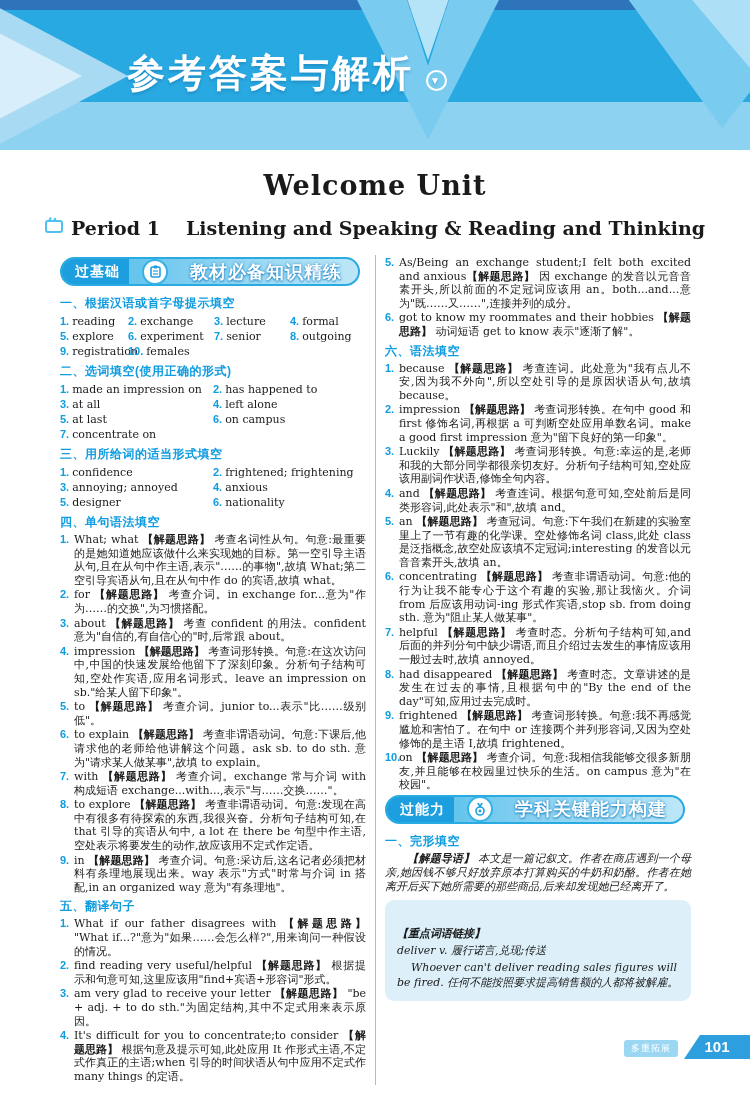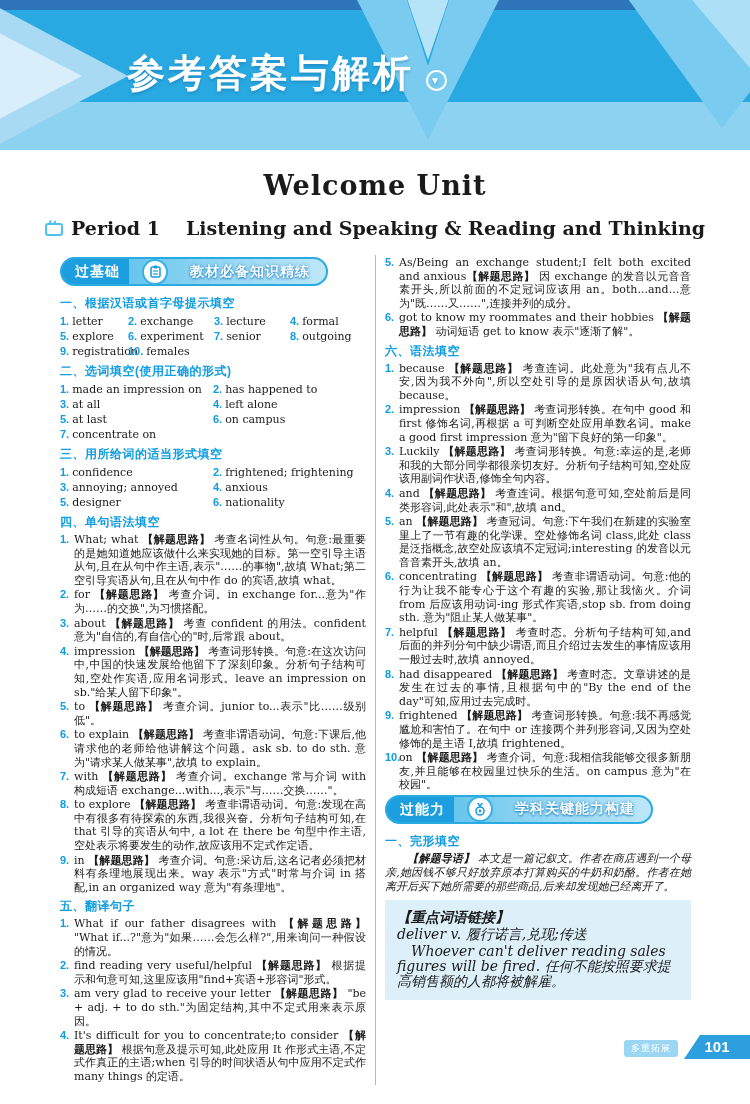--- a/index.html
+++ b/index.html
@@ -10,56 +10,56 @@
   .banner{position:relative;width:750px;height:150px;overflow:hidden;}
   .banner svg{position:absolute;left:0;top:0;}
   .banner-title{position:absolute;left:127px;top:48px;display:flex;align-items:center;gap:12px;
     font-family:"Liberation Sans","DejaVu Sans",sans-serif;font-weight:bold;font-size:38px;
     color:#fff;letter-spacing:3px;text-shadow:0 2px 3px rgba(10,80,140,.3);}
   .banner-cicon{width:17px;height:17px;border:2px solid #fff;border-radius:50%;display:flex;
     align-items:center;justify-content:center;font-size:10px;color:#fff;margin-top:14px;}
 
   
   .unit-title{text-align:center;font-size:27px;font-weight:bold;margin-top:20px;letter-spacing:1px;}
-  .period-line{display:flex;justify-content:center;align-items:center;gap:8px;margin-top:16px;
+  .period-line{display:flex;justify-content:center;align-items:flex-start;gap:8px;margin-top:16px;
     font-size:19px;font-weight:bold;}
   .period-ico{display:inline-block;line-height:0;}
 
   
   .content{display:flex;padding:0 58px 0 60px;margin-top:16px;}
   .col-l{width:306px;padding-right:9px;border-right:1px solid #b9b9b9;}
   .col-r{width:306px;padding-left:9px;}
 
   
   .badge{display:inline-flex;align-items:center;height:25px;border:2px solid #29abe2;border-radius:16px;
     background:linear-gradient(90deg,#45b9e9 0%,#8fd4f2 55%,#bde7f8 100%);padding-right:16px;margin:2px 0 5px 0;
     font-family:"Liberation Sans","DejaVu Sans",sans-serif;gap:16px;}
   .badge-tag{background:#1d9fdf;color:#fff;font-weight:bold;font-size:14px;height:25px;line-height:25px;
     padding:0 9px 0 13px;border-radius:13px 0 0 13px;letter-spacing:1px;}
   .badge-ico{width:22px;height:22px;background:#fff;border:2px solid #36b1e5;border-radius:50%;
     margin:0 6px 0 -3px;display:flex;align-items:center;justify-content:center;flex:none;}
-  .badge-title{color:#fff;font-weight:bold;font-size:14px;letter-spacing:1px;
+  .badge-title{color:#fff;font-weight:bold;font-size:18px;letter-spacing:1px;
     text-shadow:0 1px 2px rgba(15,125,195,.9),0 0 3px rgba(15,125,195,.7);}
 
   
   .sec-h{color:#0f9ce0;font-weight:bold;font-size:12px;margin:4px 0 2px 0;
     font-family:"Liberation Sans","DejaVu Sans",sans-serif;letter-spacing:.5px;}
   .grid4{display:grid;grid-template-columns:68px 86px 76px auto;font-size:11px;line-height:14px;}
   .grid2{display:grid;grid-template-columns:50% 50%;font-size:11px;line-height:14px;}
   .cell{white-space:nowrap;}
   .n{color:#0f9ce0;font-weight:bold;font-family:"Liberation Sans",sans-serif;margin-right:3px;}
   .itm{margin:1px 0;font-size:11px;line-height:13.6px;position:relative;padding-left:14px;text-align:justify;}
   .itm .n{position:absolute;left:0;top:0;}
   .tg{font-weight:bold;}
   .lead{font-size:11px;line-height:14px;margin:1px 0;font-style:italic;text-align:justify;}
   .lead .ind{display:inline-block;width:22px;}
   .kai{font-style:italic;}
 
   
-  .keybox{background:#ddf0fa;padding:8px 12px 9px 12px;margin-top:6px;font-size:14px;line-height:15px;}
+  .keybox{background:#ddf0fa;padding:24px 12px 9px 12px;margin-top:6px;font-size:11px;line-height:15px;border-radius:9px;}
   .keybox .bt{font-weight:bold;font-style:italic;}
   .keybox p{margin:2px 0;}
   .keybox .ex{text-indent:14px;font-style:italic;}
 
   
   .footer{position:absolute;left:0;top:1035px;width:750px;height:24px;}
   .foot-tag{position:absolute;right:72px;top:5px;background:#9bd7f3;color:#fff;font-size:9px;
     font-family:"Liberation Sans",sans-serif;padding:2px 7px;border-radius:3px;letter-spacing:1px;}
   .pagenum{position:absolute;right:0;top:0;width:66px;height:24px;background:#2d9fdf;color:#fff;
     font-family:"Liberation Sans",sans-serif;font-weight:bold;font-size:15px;line-height:24px;
@@ -114,21 +114,21 @@
           <rect x="3.5" y="0.5" width="4" height="3" rx="1" fill="#1d9fdf"></rect>
           <line x1="3" y1="6" x2="8" y2="6" stroke="#1d9fdf" stroke-width="1.2"></line>
           <line x1="3" y1="9" x2="8" y2="9" stroke="#1d9fdf" stroke-width="1.2"></line>
         </svg>
       </span>
       <span class="badge-title">教材必备知识精练</span>
     </div>
 
     <div class="sec-h">一、根据汉语或首字母提示填空</div>
     <div class="grid4">
-      <span class="cell"><span class="n">1.</span><span>letter</span></span>
+      <span class="cell"><span class="n">1.</span><span>reading</span></span>
       <span class="cell"><span class="n">2.</span><span>exchange</span></span>
       <span class="cell"><span class="n">3.</span><span>lecture</span></span>
       <span class="cell"><span class="n">4.</span><span>formal</span></span>
       <span class="cell"><span class="n">5.</span><span>explore</span></span>
       <span class="cell"><span class="n">6.</span><span>experiment</span></span>
       <span class="cell"><span class="n">7.</span><span>senior</span></span>
       <span class="cell"><span class="n">8.</span><span>outgoing</span></span>
       <span class="cell"><span class="n">9.</span><span>registration</span></span>
       <span class="cell"><span class="n">10.</span><span>females</span></span>
     </div>

